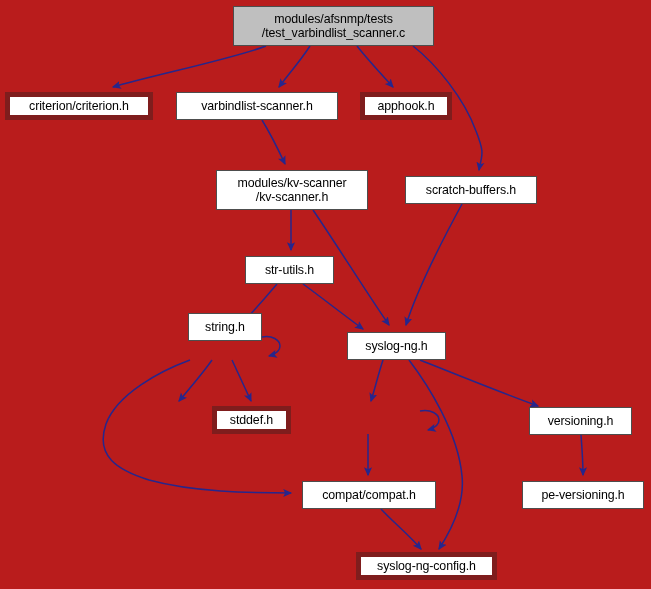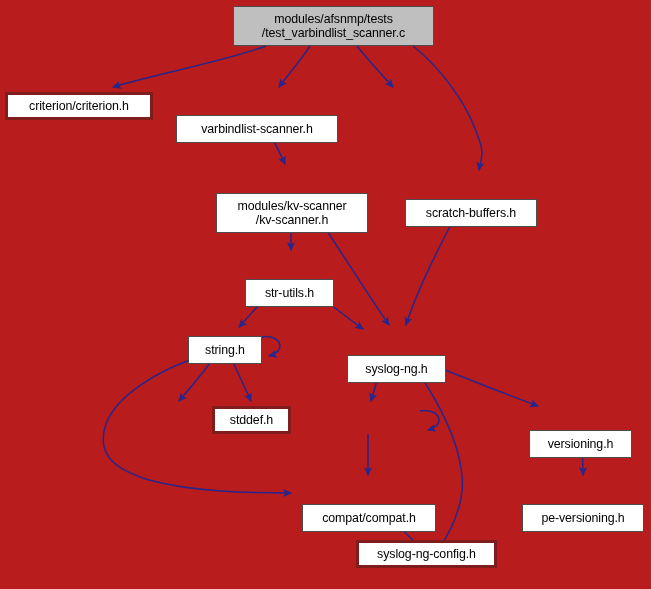--- a/index.html
+++ b/index.html
@@ -32,26 +32,25 @@
     display: flex;
     align-items: center;
     justify-content: center;
     text-align: center;
     color: #000000;
     font-size: 12.4px;
     line-height: 14.2px;
     letter-spacing: -0.1px;
     white-space: pre;
     background: #ffffff;
-    border: 3px solid #7f1d1d;
+    border: 5px solid #7f1d1d;
     z-index: 5;
   }
   .node.strong {
     border: 1.4px solid #4d4d4d;
-    margin-top: 23px;
   }
   .node.root {
     background: #bfbfbf;
     border: 1.4px solid #4d4d4d;
   }
   .node-label {
     display: block;
   }
 </style>
 </head>
@@ -115,20 +114,23 @@
   <div class="node root" style="left: 233px; top: 6px; width: 201px; height: 40px;">
     <span class="node-label">modules/afsnmp/tests
 /test_varbindlist_scanner.c</span>
   </div>
   <div class="node" style="left: 5px; top: 92px; width: 148px; height: 28px;">
     <span class="node-label">criterion/criterion.h</span>
   </div>
   <div class="node strong" style="left: 176px; top: 92px; width: 162px; height: 28px;">
     <span class="node-label">varbindlist-scanner.h</span>
   </div>
+  <div class="node" style="left: 360px; top: 92px; width: 92px; height: 28px;">
+    <span class="node-label">apphook.h</span>
+  </div>
   <div class="node strong" style="left: 216px; top: 170px; width: 152px; height: 40px;">
     <span class="node-label">modules/kv-scanner
 /kv-scanner.h</span>
   </div>
   <div class="node strong" style="left: 405px; top: 176px; width: 132px; height: 28px;">
     <span class="node-label">scratch-buffers.h</span>
   </div>
   <div class="node strong" style="left: 245px; top: 256px; width: 89px; height: 28px;">
     <span class="node-label">str-utils.h</span>
   </div>
@@ -143,17 +145,17 @@
   </div>
   <div class="node strong" style="left: 529px; top: 407px; width: 103px; height: 28px; justify-content: center;">
     <span class="node-label">versioning.h</span>
   </div>
   <div class="node strong" style="left: 302px; top: 481px; width: 134px; height: 28px;">
     <span class="node-label">compat/compat.h</span>
   </div>
   <div class="node strong" style="left: 522px; top: 481px; width: 122px; height: 28px; text-align: right;">
     <span class="node-label">pe-versioning.h</span>
   </div>
-  <div class="node" style="left: 356px; top: 540px; width: 141px; height: 28px;">
+  <div class="node" style="left: 356px; top: 552px; width: 141px; height: 28px;">
     <span class="node-label">syslog-ng-config.h</span>
   </div>
 
 </div>
 
 </body></html>

